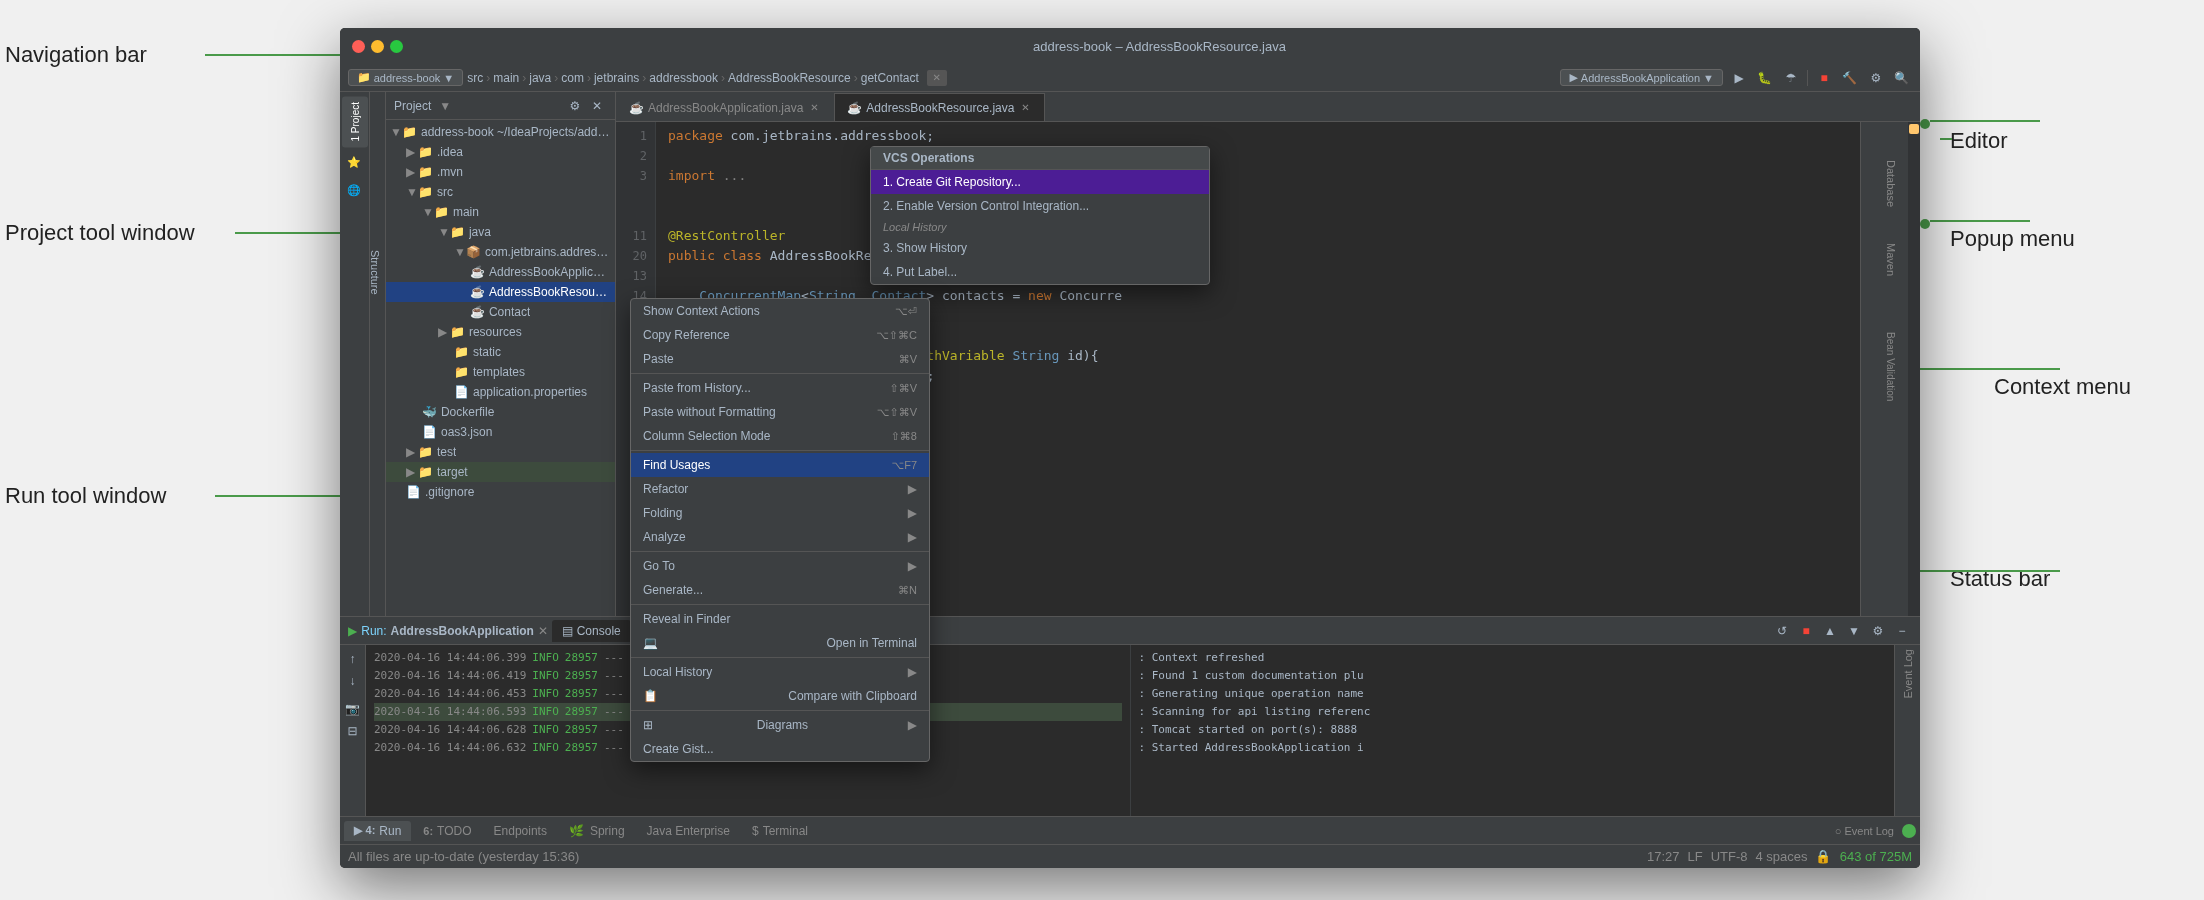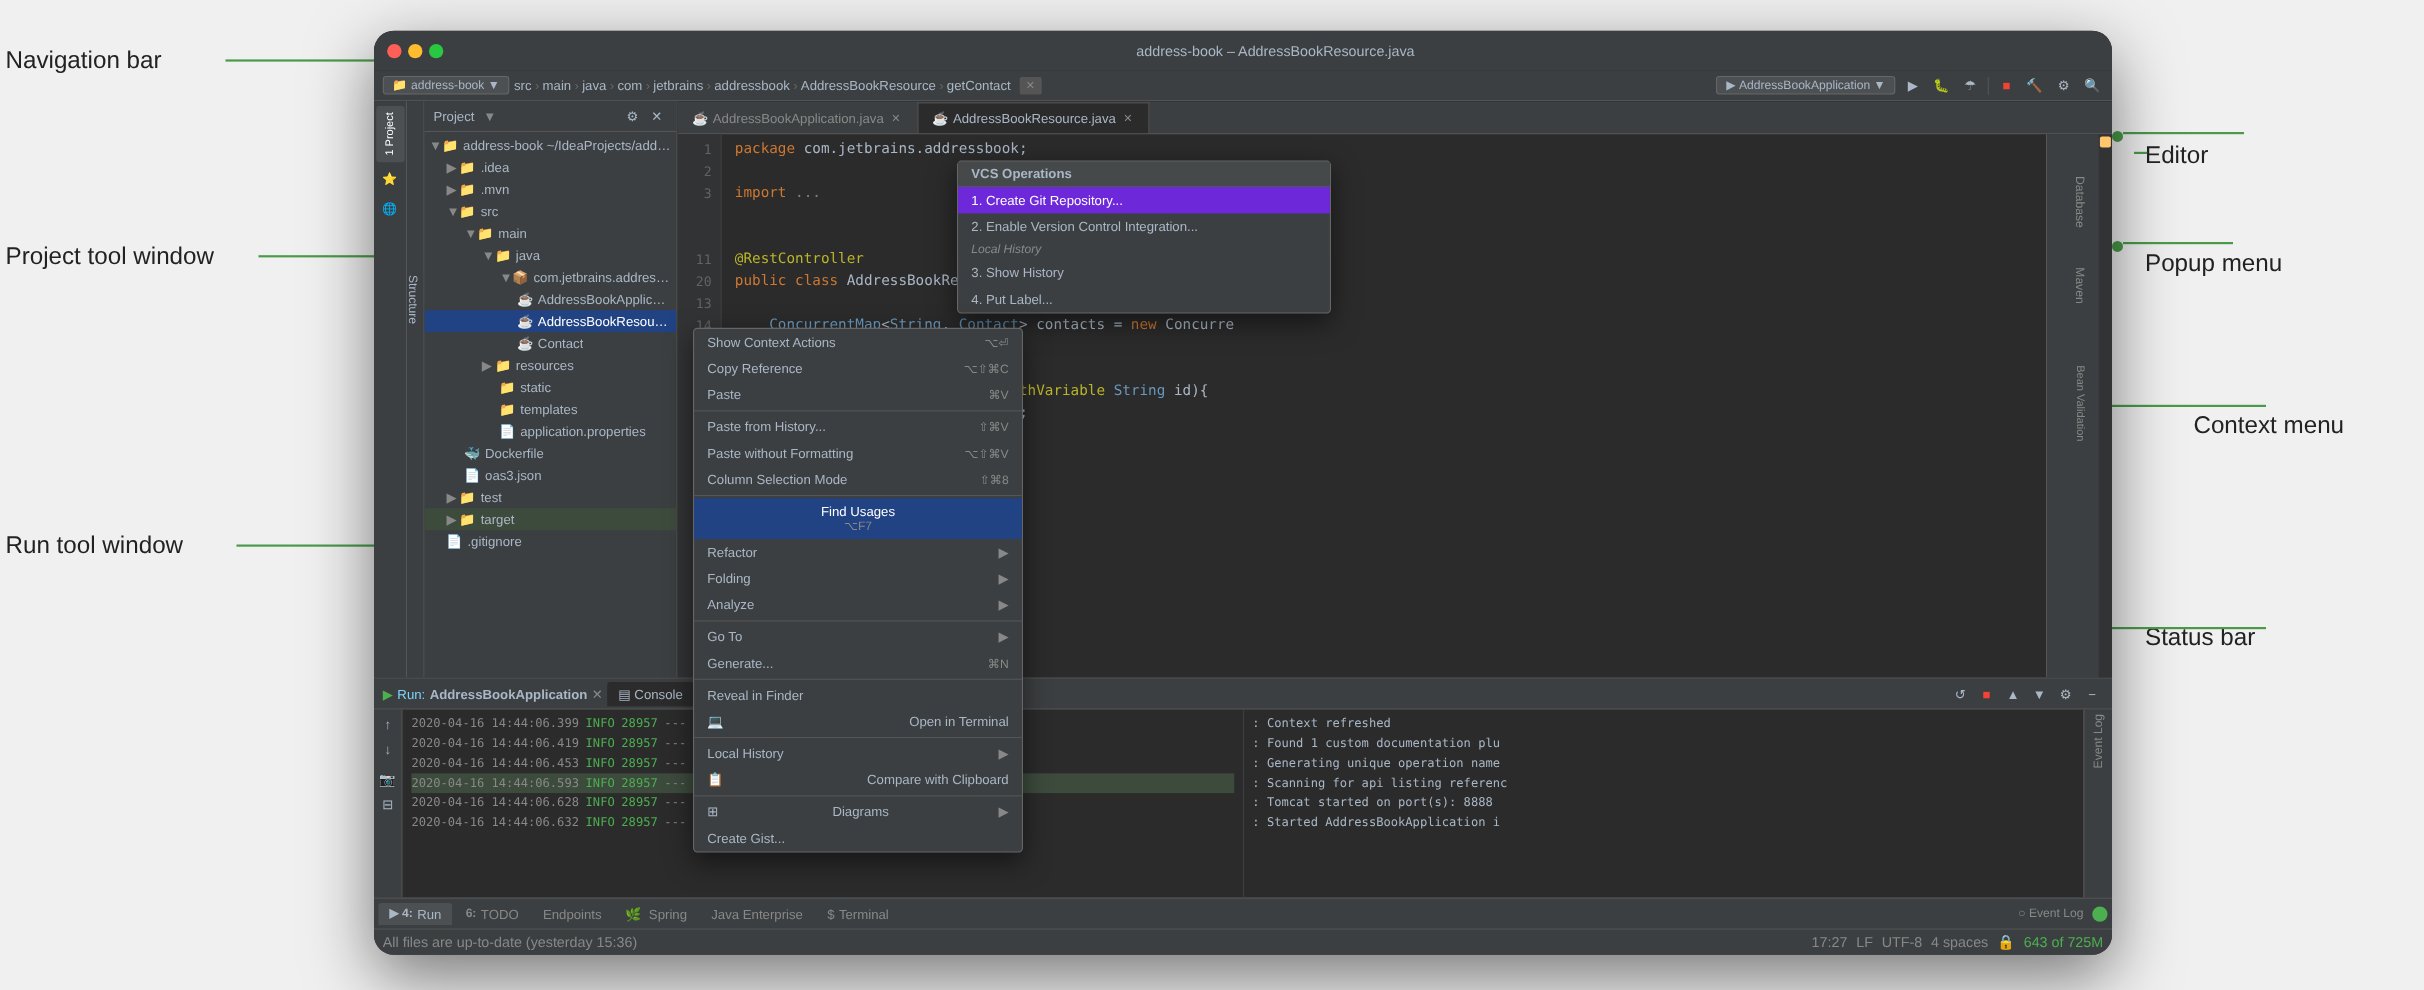--- a/index.html
+++ b/index.html
@@ -23,21 +23,21 @@
     }
 
     
     .ide-window {
       position: absolute;
       left: 340px;
       top: 28px;
       width: 1580px;
       height: 840px;
       background: #2b2b2b;
-      border-radius: 18px;
+      border-radius: 5px;
       box-shadow: 0 20px 60px rgba(0,0,0,0.5);
       overflow: hidden;
       display: flex;
       flex-direction: column;
     }
 
     
     .title-bar {
       height: 36px;
       background: #3c3f41;
@@ -405,21 +405,21 @@
       font-size: 11px;
       color: #888;
       font-style: italic;
     }
     .vcs-item {
       padding: 5px 12px;
       font-size: 12px;
       color: #a9b7c6;
       cursor: pointer;
     }
-    .vcs-item.selected { background: #6d28d9; color: #fff; }
+    .vcs-item.selected { background: #4c1d95; color: #fff; }
 
     
     .context-menu {
       position: absolute;
       top: 270px;
       left: 290px;
       width: 300px;
       background: #3c3f41;
       border: 1px solid #666;
       border-radius: 4px;
@@ -428,21 +428,21 @@
     }
     .ctx-item {
       padding: 5px 12px;
       font-size: 12px;
       color: #a9b7c6;
       cursor: pointer;
       display: flex;
       align-items: center;
       justify-content: space-between;
     }
-    .ctx-item.selected { background: #214283; color: #fff; flex-direction: column; }
+    .ctx-item.selected { background: #214283; color: #fff; }
     .ctx-sep { height: 1px; background: #555; margin: 2px 0; }
     .ctx-shortcut { color: #888; font-size: 11px; }
     .ctx-arrow { color: #888; }
 
     
     ::-webkit-scrollbar { width: 8px; height: 8px; }
     ::-webkit-scrollbar-track { background: #2b2b2b; }
     ::-webkit-scrollbar-thumb { background: #555; border-radius: 4px; }
 
     

